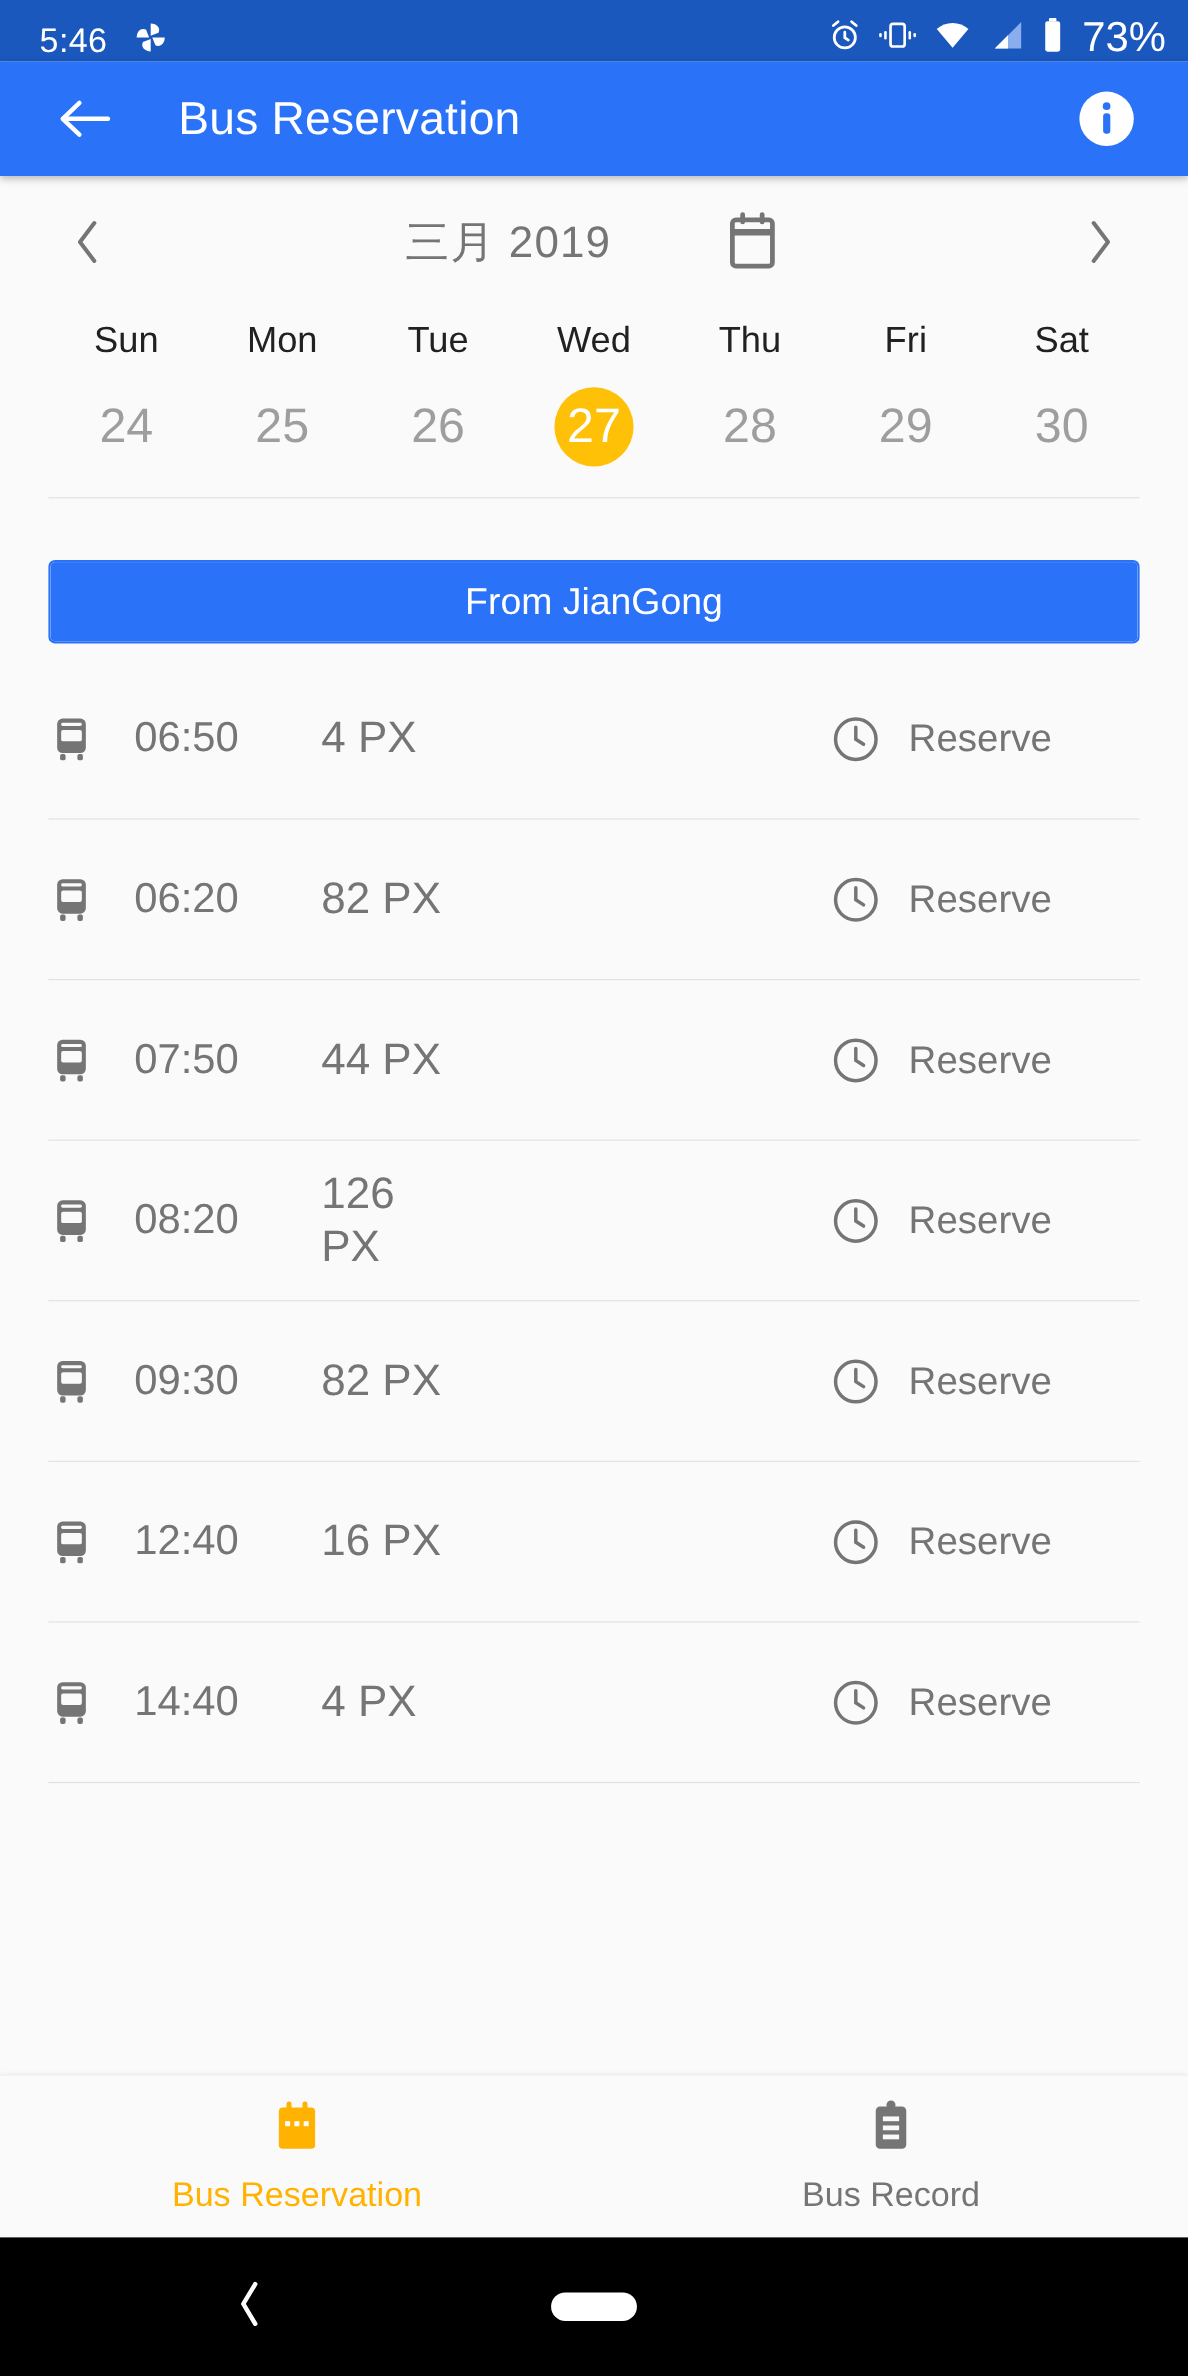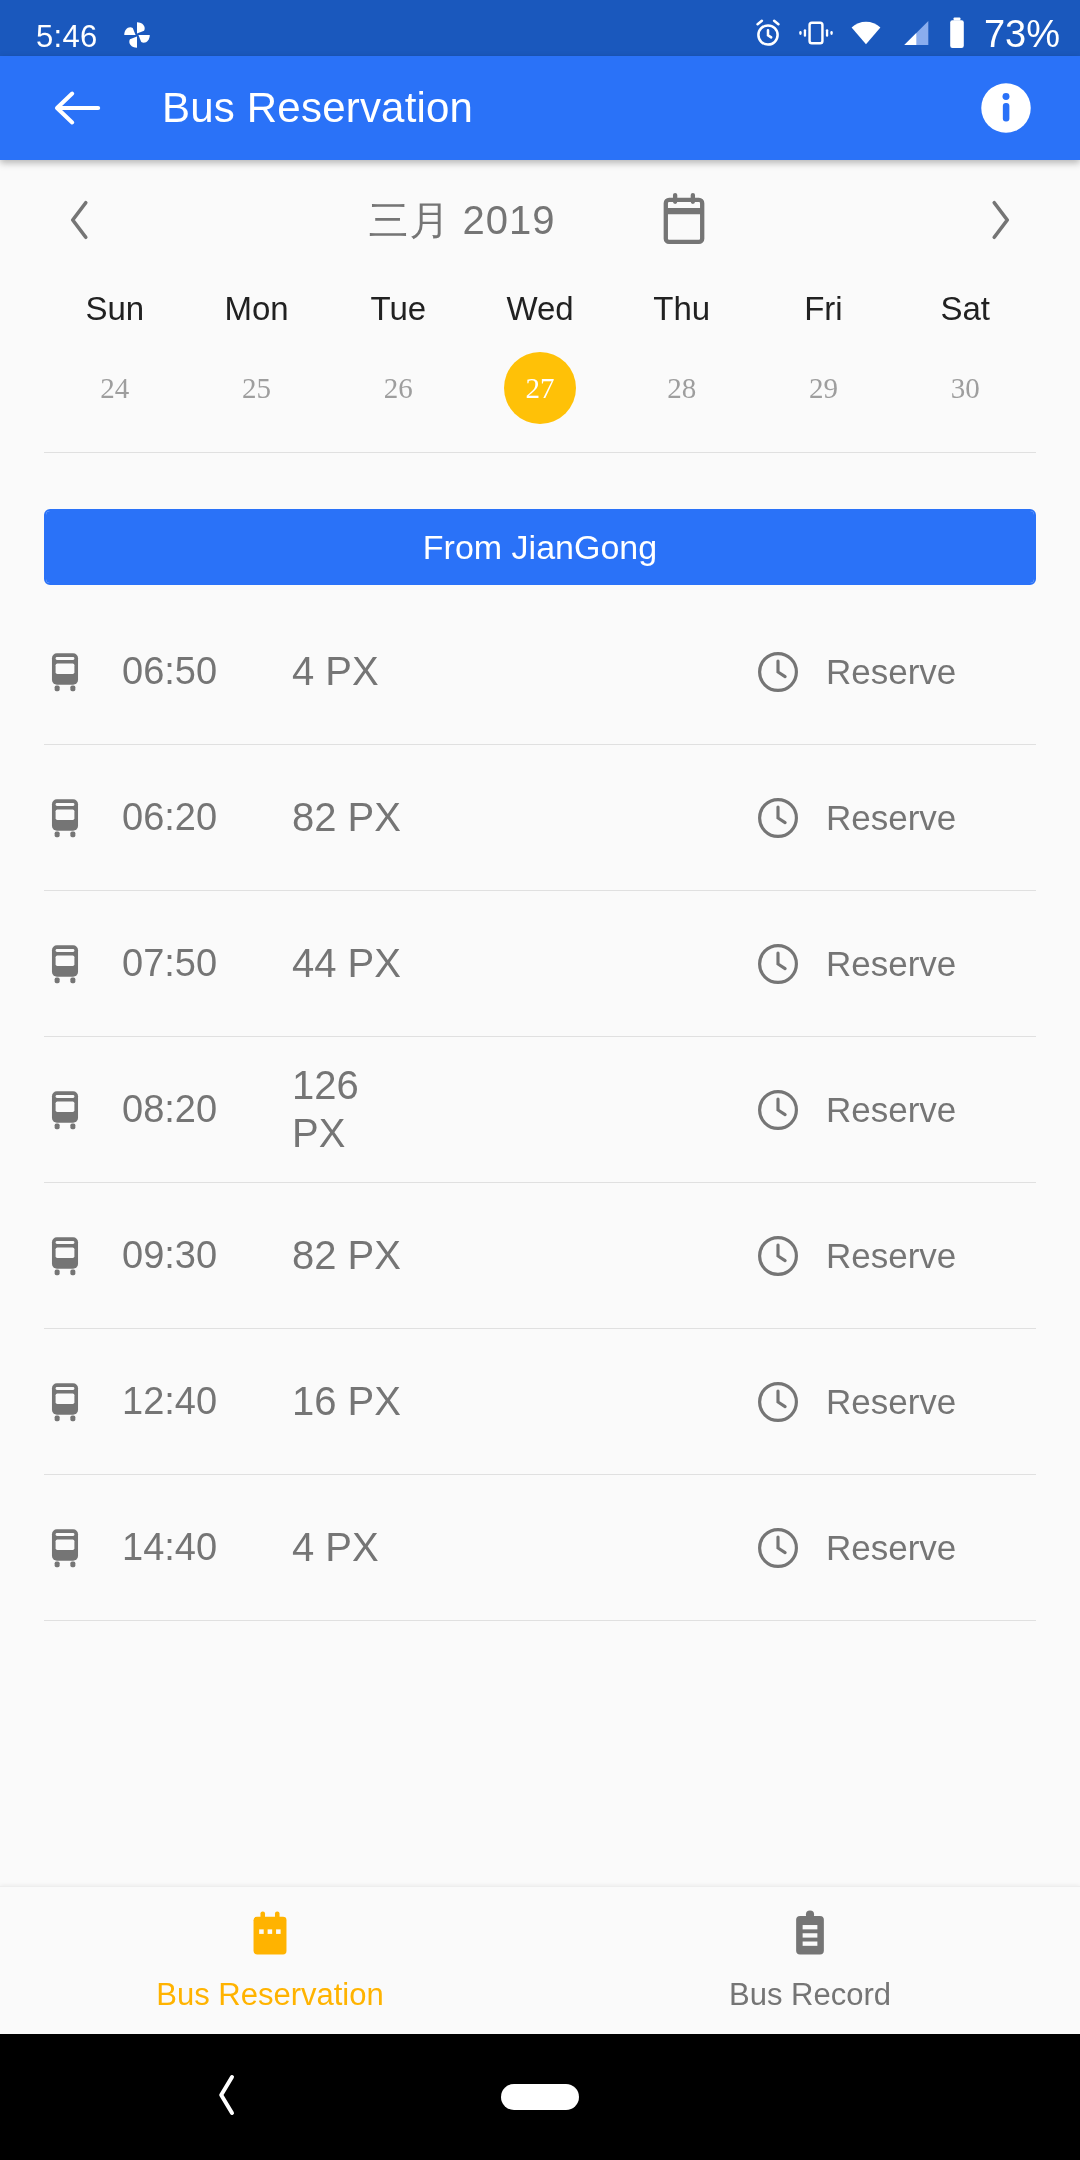--- a/index.html
+++ b/index.html
@@ -54,21 +54,21 @@
 
   .cal-dows { display: flex; margin-top: 10px; }
   .cal-dow {
     flex: 1; text-align: center; font-size: 33px; color: #212121;
   }
   .cal-dates { display: flex; margin-top: 24px; }
   .cal-date-cell { flex: 1; display: flex; align-items: center; justify-content: center; height: 72px; }
   .cal-date {
     width: 72px; height: 72px; border-radius: 50%;
     display: flex; align-items: center; justify-content: center;
-    font-size: 29px; color: #9e9e9e; cursor: pointer; font-family: Liberation Serif, serif;
+    font-size: 44px; color: #9e9e9e; cursor: pointer;
   }
   .cal-date.sel { background: #ffc107; color: #ffffff; }
   .cal-rule { height: 1px; background: #e0e0e0; margin: 28px 44px 0 44px; }
 
   
   .segwrap { padding: 0 44px; margin-top: 56px; }
   .seg {
     display: flex; border: 2px solid #2a72f8; border-radius: 6px; overflow: hidden;
     height: 76px;
   }

